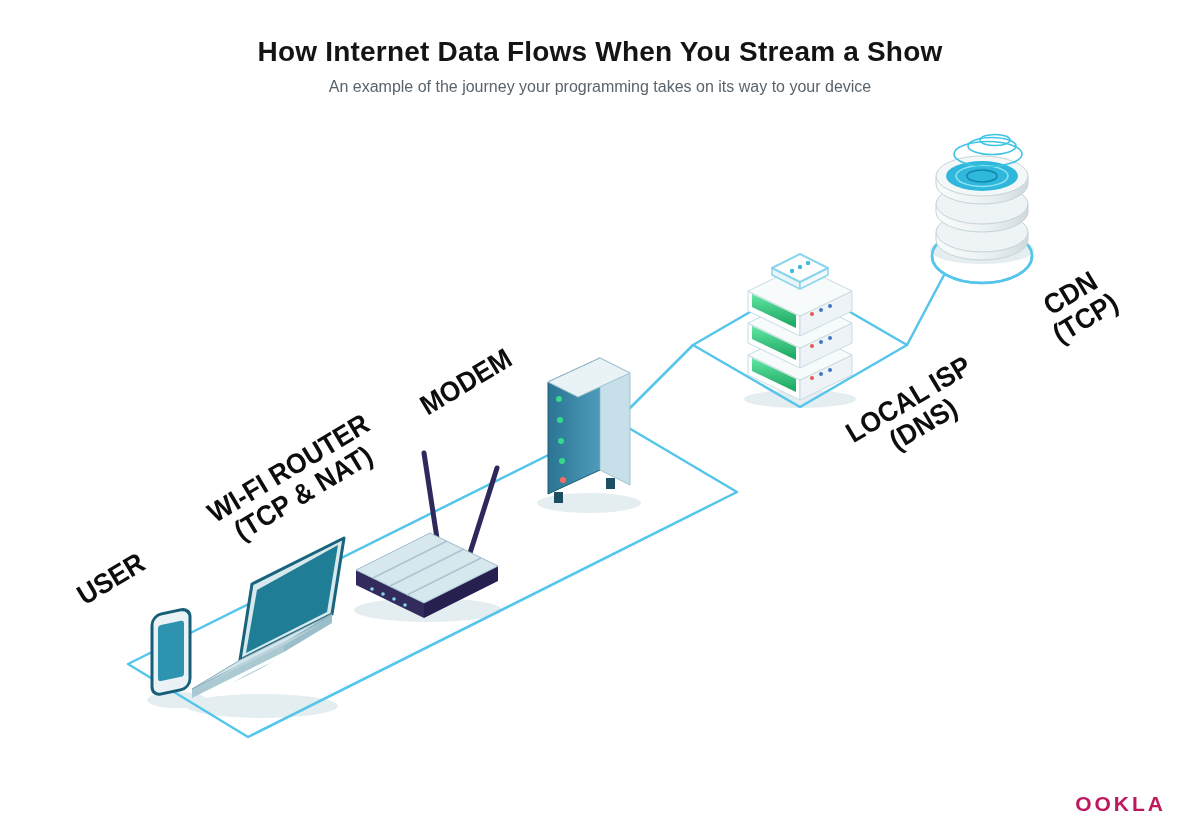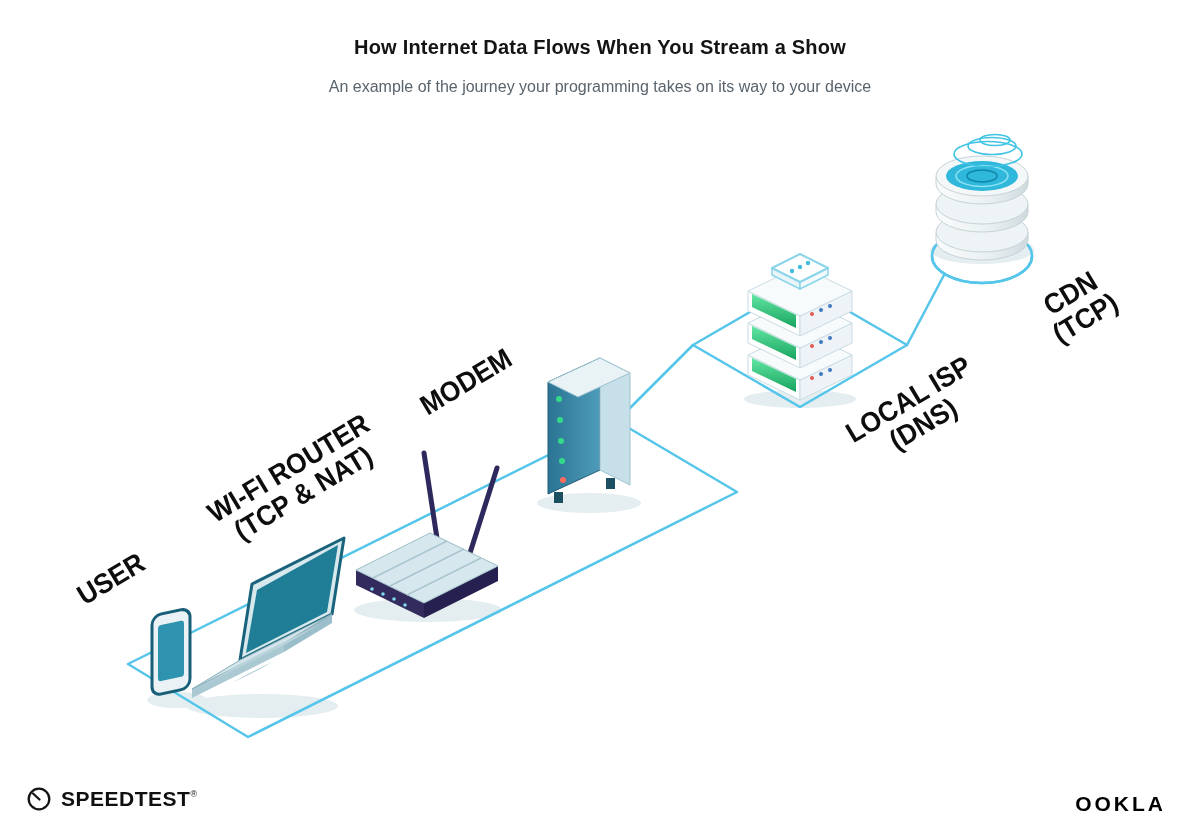--- a/index.html
+++ b/index.html
@@ -1,32 +1,32 @@
 <!DOCTYPE html>
 <html><head>
 <meta charset="utf-8">
 <style>
   *{box-sizing:border-box}
   html,body{margin:0;padding:0;background:#ffffff}
   body{font-family:"Liberation Sans",sans-serif}
   .stage{position:relative;width:1200px;height:836px;background:#ffffff;overflow:hidden}
   .title{position:absolute;top:36px;left:0;width:100%;text-align:center;margin:0;
-         font-size:20px;font-weight:700;color:#141414;letter-spacing:.2px}
+         font-size:28px;font-weight:700;color:#141414;letter-spacing:.2px}
   .subtitle{position:absolute;top:78px;left:0;width:100%;text-align:center;
          font-size:16px;font-weight:400;color:#59636c}
   .scene{position:absolute;left:0;top:0}
   .node-label{position:absolute;font-weight:700;font-size:28px;line-height:1.05;color:#0d0d0d;
          text-align:center;white-space:nowrap;
          transform:translate(-50%,-50%) rotate(-31deg) scaleX(.94)}
   .footer-speedtest{position:absolute;left:26px;top:786px;display:flex;align-items:center;
          font-weight:700;font-size:21px;letter-spacing:.5px;color:#101010}
   .footer-speedtest svg{margin-right:9px}
   .footer-speedtest .tm{font-size:9px;align-self:flex-start;margin-top:3px;font-weight:400}
   .footer-ookla{position:absolute;right:34px;top:792px;font-size:21px;font-weight:700;
-         letter-spacing:3px;color:#000000}
+         letter-spacing:3px;color:#be185d}
 </style>
 </head>
 <body>
 
 <div class="stage">
 
   <h1 class="title">How Internet Data Flows When You Stream a Show</h1>
   <div class="subtitle">An example of the journey your programming takes on its way to your device</div>
 
   <svg class="scene" width="1200" height="836" viewBox="0 0 1200 836">
@@ -180,23 +180,15 @@
   </div>
   <div class="node-label" style="left:916px;top:412px">
     <div>LOCAL ISP</div>
     <div>(DNS)</div>
   </div>
   <div class="node-label" style="left:1078px;top:306px">
     <div>CDN</div>
     <div>(TCP)</div>
   </div>
 
-  <div class="footer-speedtest">
-    <svg width="26" height="26" viewBox="0 0 26 26">
-      <circle cx="13" cy="13" r="10.3" fill="none" stroke="#141414" stroke-width="2.3"></circle>
-      <path d="M13.5 13.5 L7 7.5" stroke="#141414" stroke-width="2.3" stroke-linecap="round"></path>
-    </svg>
-    <span>SPEEDTEST</span>
-    <sup class="tm">®</sup>
-  </div>
   <div class="footer-ookla">OOKLA</div>
 
 </div>
 
 </body></html>

